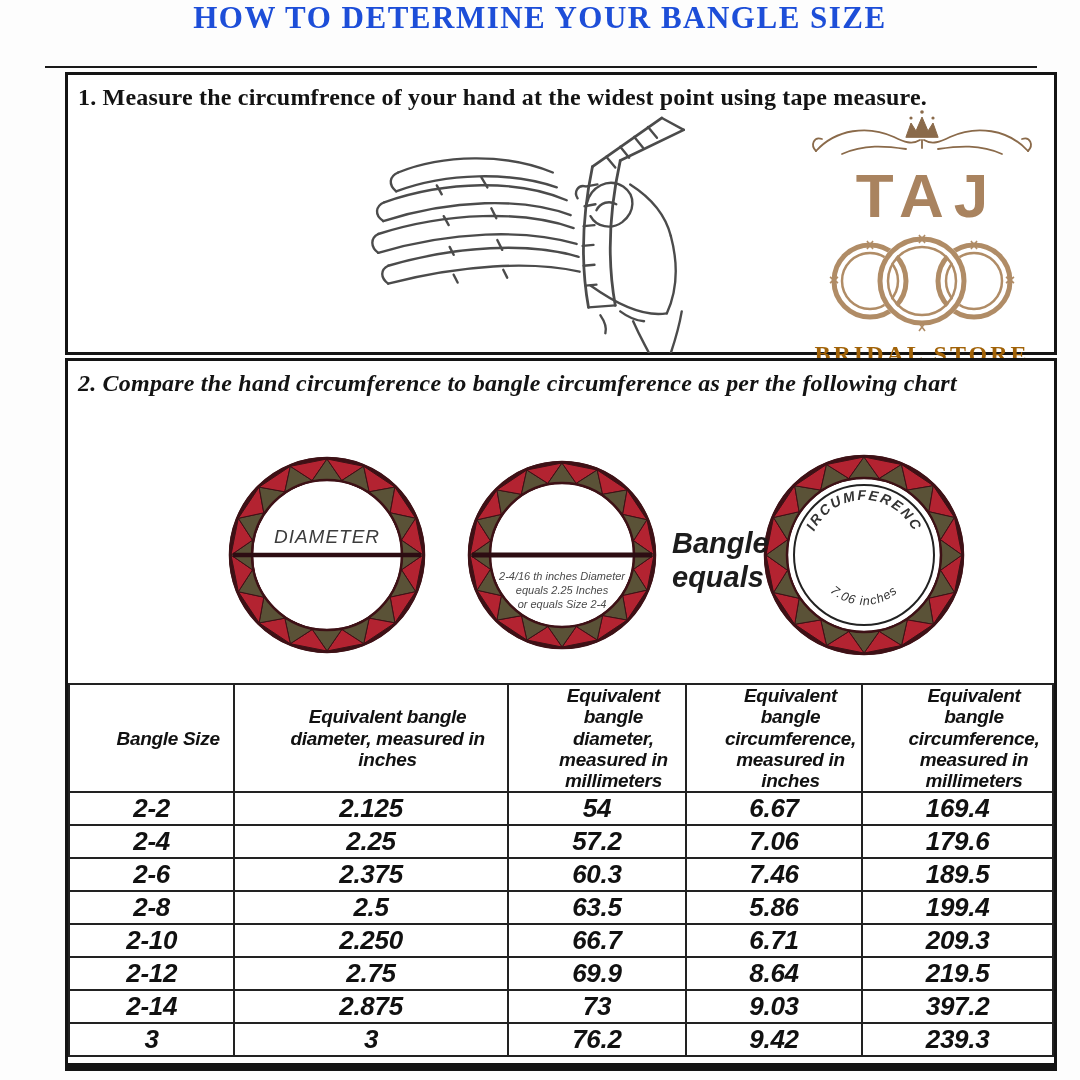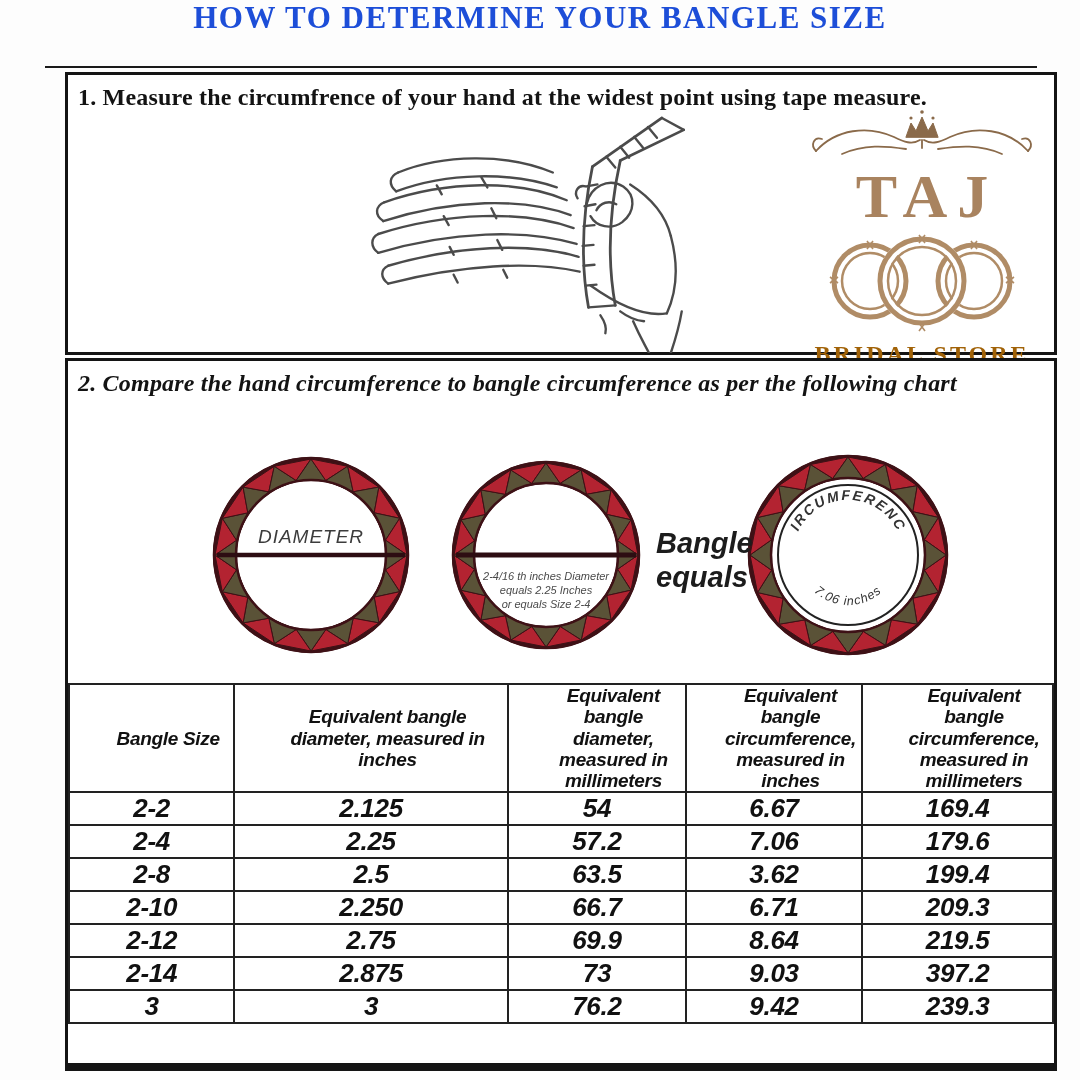--- a/index.html
+++ b/index.html
@@ -9,25 +9,25 @@
          font-family:"Liberation Serif",serif;font-weight:bold;font-size:31px;
          letter-spacing:1.5px;color:#1d4ed8;}
   .rule-thin{position:absolute;left:45px;width:992px;height:2px;background:#1a1a1a;}
   .panel{position:absolute;left:45px;width:986px;border:3px solid #141414;background:#fff;margin-left:20px;}
   .panel1{top:72px;height:277px;}
   .panel2{top:358px;height:702px;border-bottom-width:8px;font-style:italic;}
   .step-text{margin:9px 10px 0 10px;font-family:"Liberation Serif",serif;font-weight:bold;
              font-size:24px;color:#131313;letter-spacing:0.2px;}
   .hand-wrap{position:absolute;left:262px;top:40px;width:402px;height:238px;}
   .logo{position:absolute;right:8px;top:32px;width:248px;text-align:center;}
-  .logo-name{font-family:Liberation Serif, serif;font-weight:bold;font-size:62px;
+  .logo-name{font-family:Liberation Sans, sans-serif;font-weight:bold;font-size:62px;
              letter-spacing:10px;color:#a9835f;line-height:1;margin:2px 0 0 10px;}
   .logo-sub{font-family:"Liberation Serif",serif;font-weight:bold;font-size:24px;
             letter-spacing:3px;color:#a16207;margin-top:2px;}
-  .diagram-wrap{position:absolute;left:0;top:70px;width:814px;height:252px;}
+  .diagram-wrap{position:absolute;left:16px;top:70px;width:814px;height:252px;}
   .equals-label{font-family:"Liberation Sans",sans-serif;font-weight:bold;font-size:29px;fill:#1c1c1c;}
   .bangle-note{font-size:11px;fill:#4a4a4a;}
   .diam-label{font-size:19px;letter-spacing:1px;fill:#3c3c3c;}
   .circ-text{font-size:14px;font-weight:bold;letter-spacing:2px;fill:#333;}
   .inch-text{font-size:12.5px;letter-spacing:1px;fill:#333;}
   table.size-table{position:absolute;left:0;top:322px;width:100%;border-collapse:collapse;
                    table-layout:fixed;}
   table.size-table td,table.size-table th{border:2px solid #222;text-align:center;
       vertical-align:middle;color:#111;font-weight:bold;padding:0 2px;}
   table.size-table th{font-size:19px;line-height:1.12;letter-spacing:-0.3px;height:100px;padding-left:35px;}
@@ -314,24 +314,31 @@
             <td>169.4</td>
           </tr>
           <tr>
             <td>2-4</td>
             <td>2.25</td>
             <td>57.2</td>
             <td>7.06</td>
             <td>179.6</td>
           </tr>
           <tr>
+            <td>2-6</td>
+            <td>2.375</td>
+            <td>60.3</td>
+            <td>7.46</td>
+            <td>189.5</td>
+          </tr>
+          <tr>
             <td>2-8</td>
             <td>2.5</td>
             <td>63.5</td>
-            <td>3.62</td>
+            <td>5.86</td>
             <td>199.4</td>
           </tr>
           <tr>
             <td>2-10</td>
             <td>2.250</td>
             <td>66.7</td>
             <td>6.71</td>
             <td>209.3</td>
           </tr>
           <tr>

